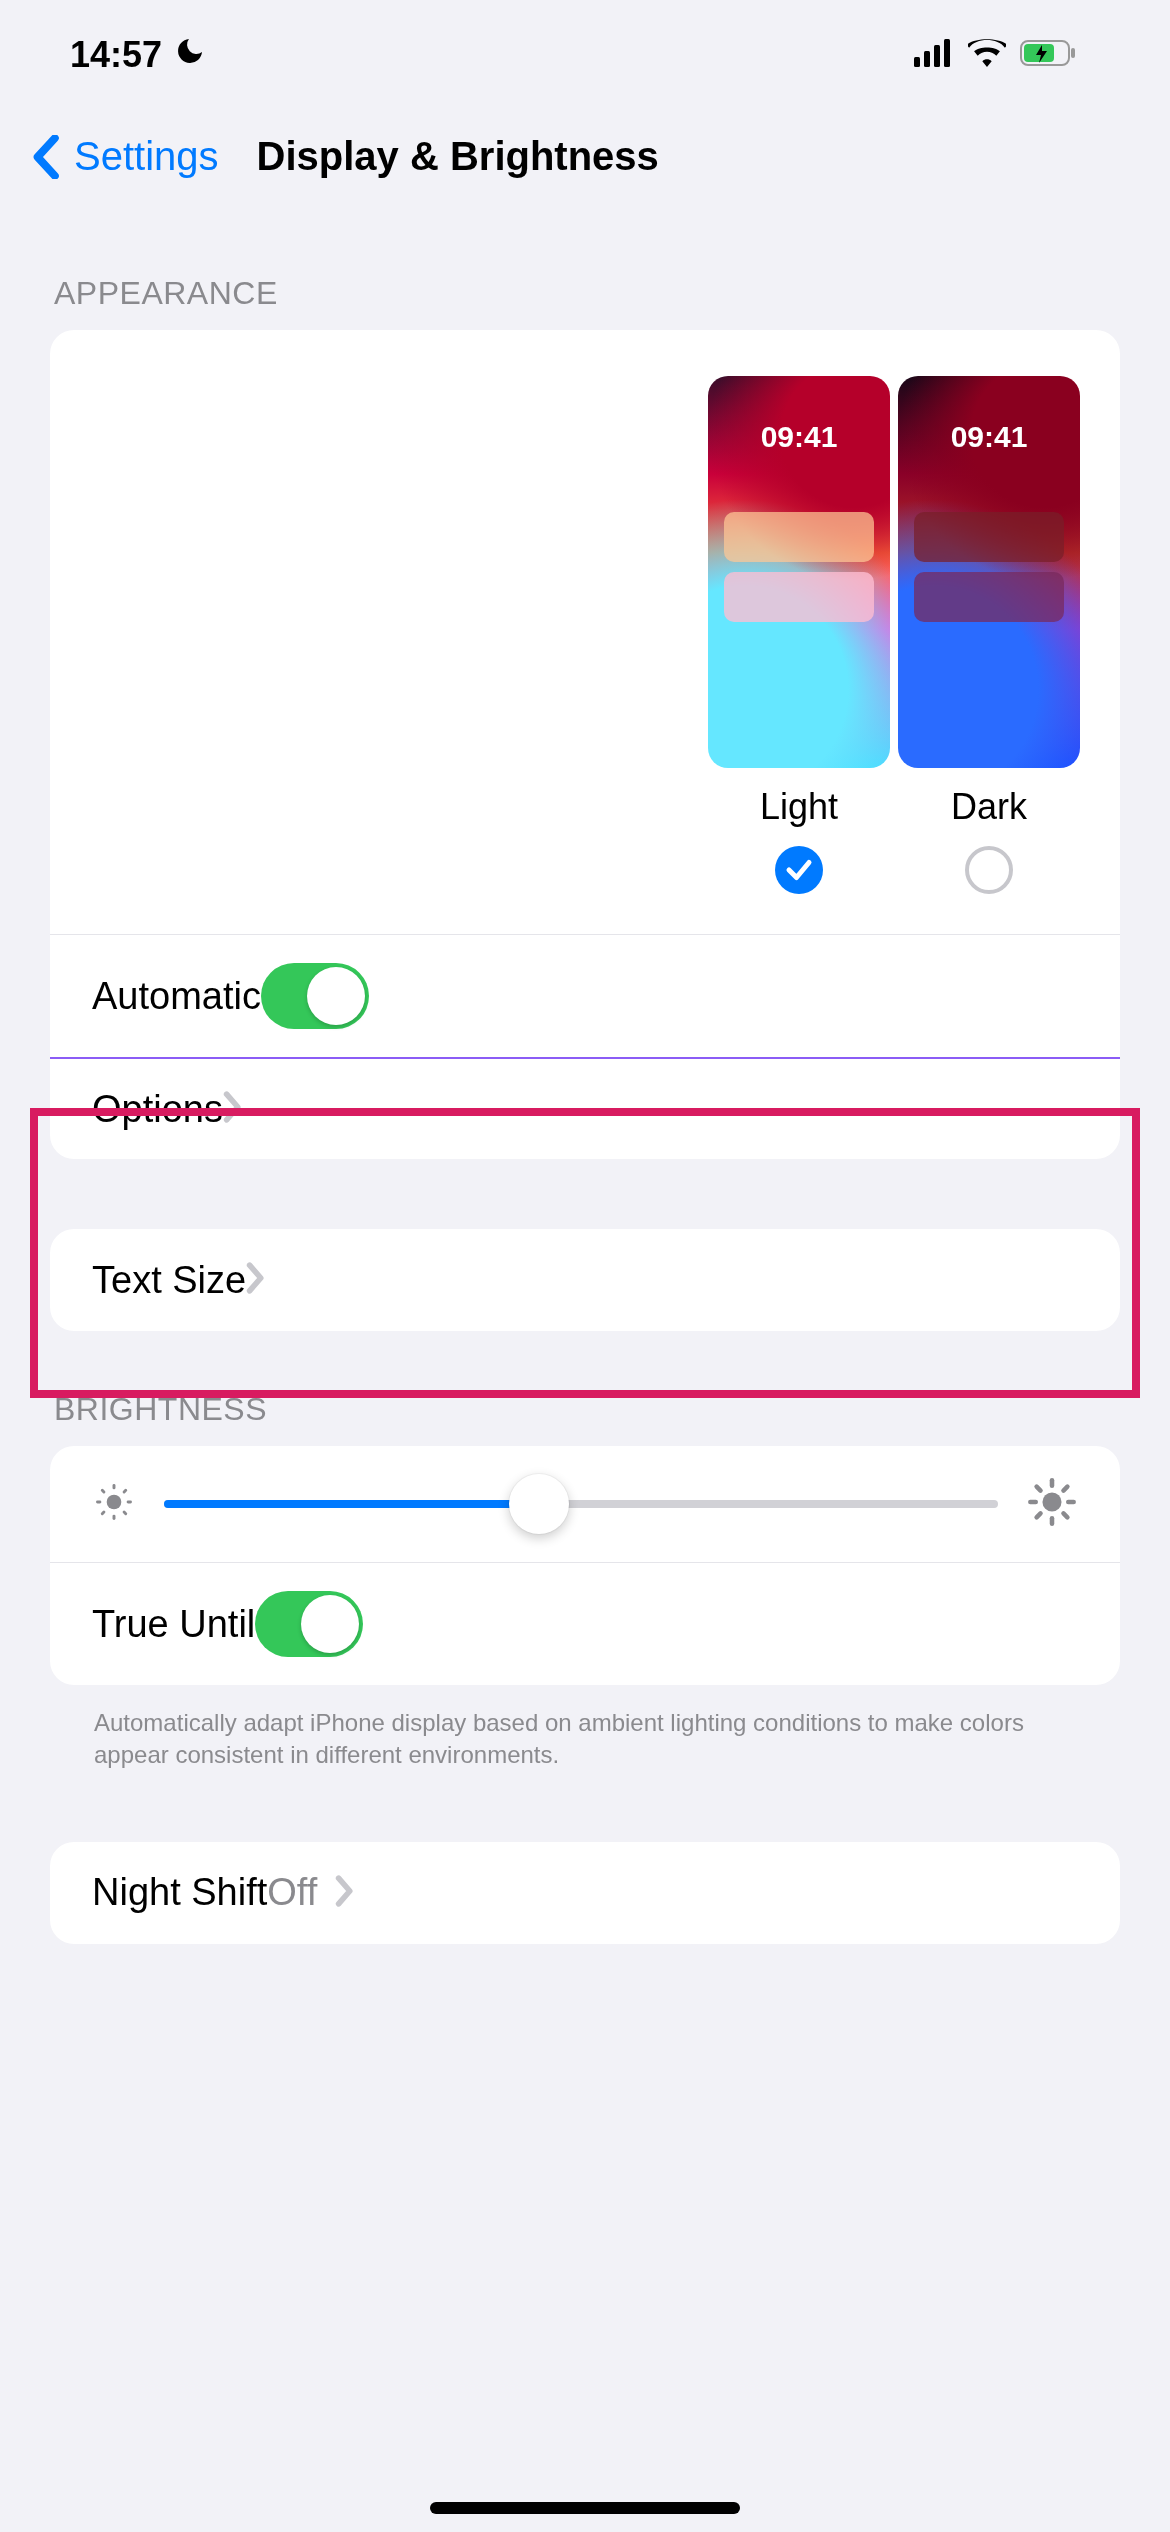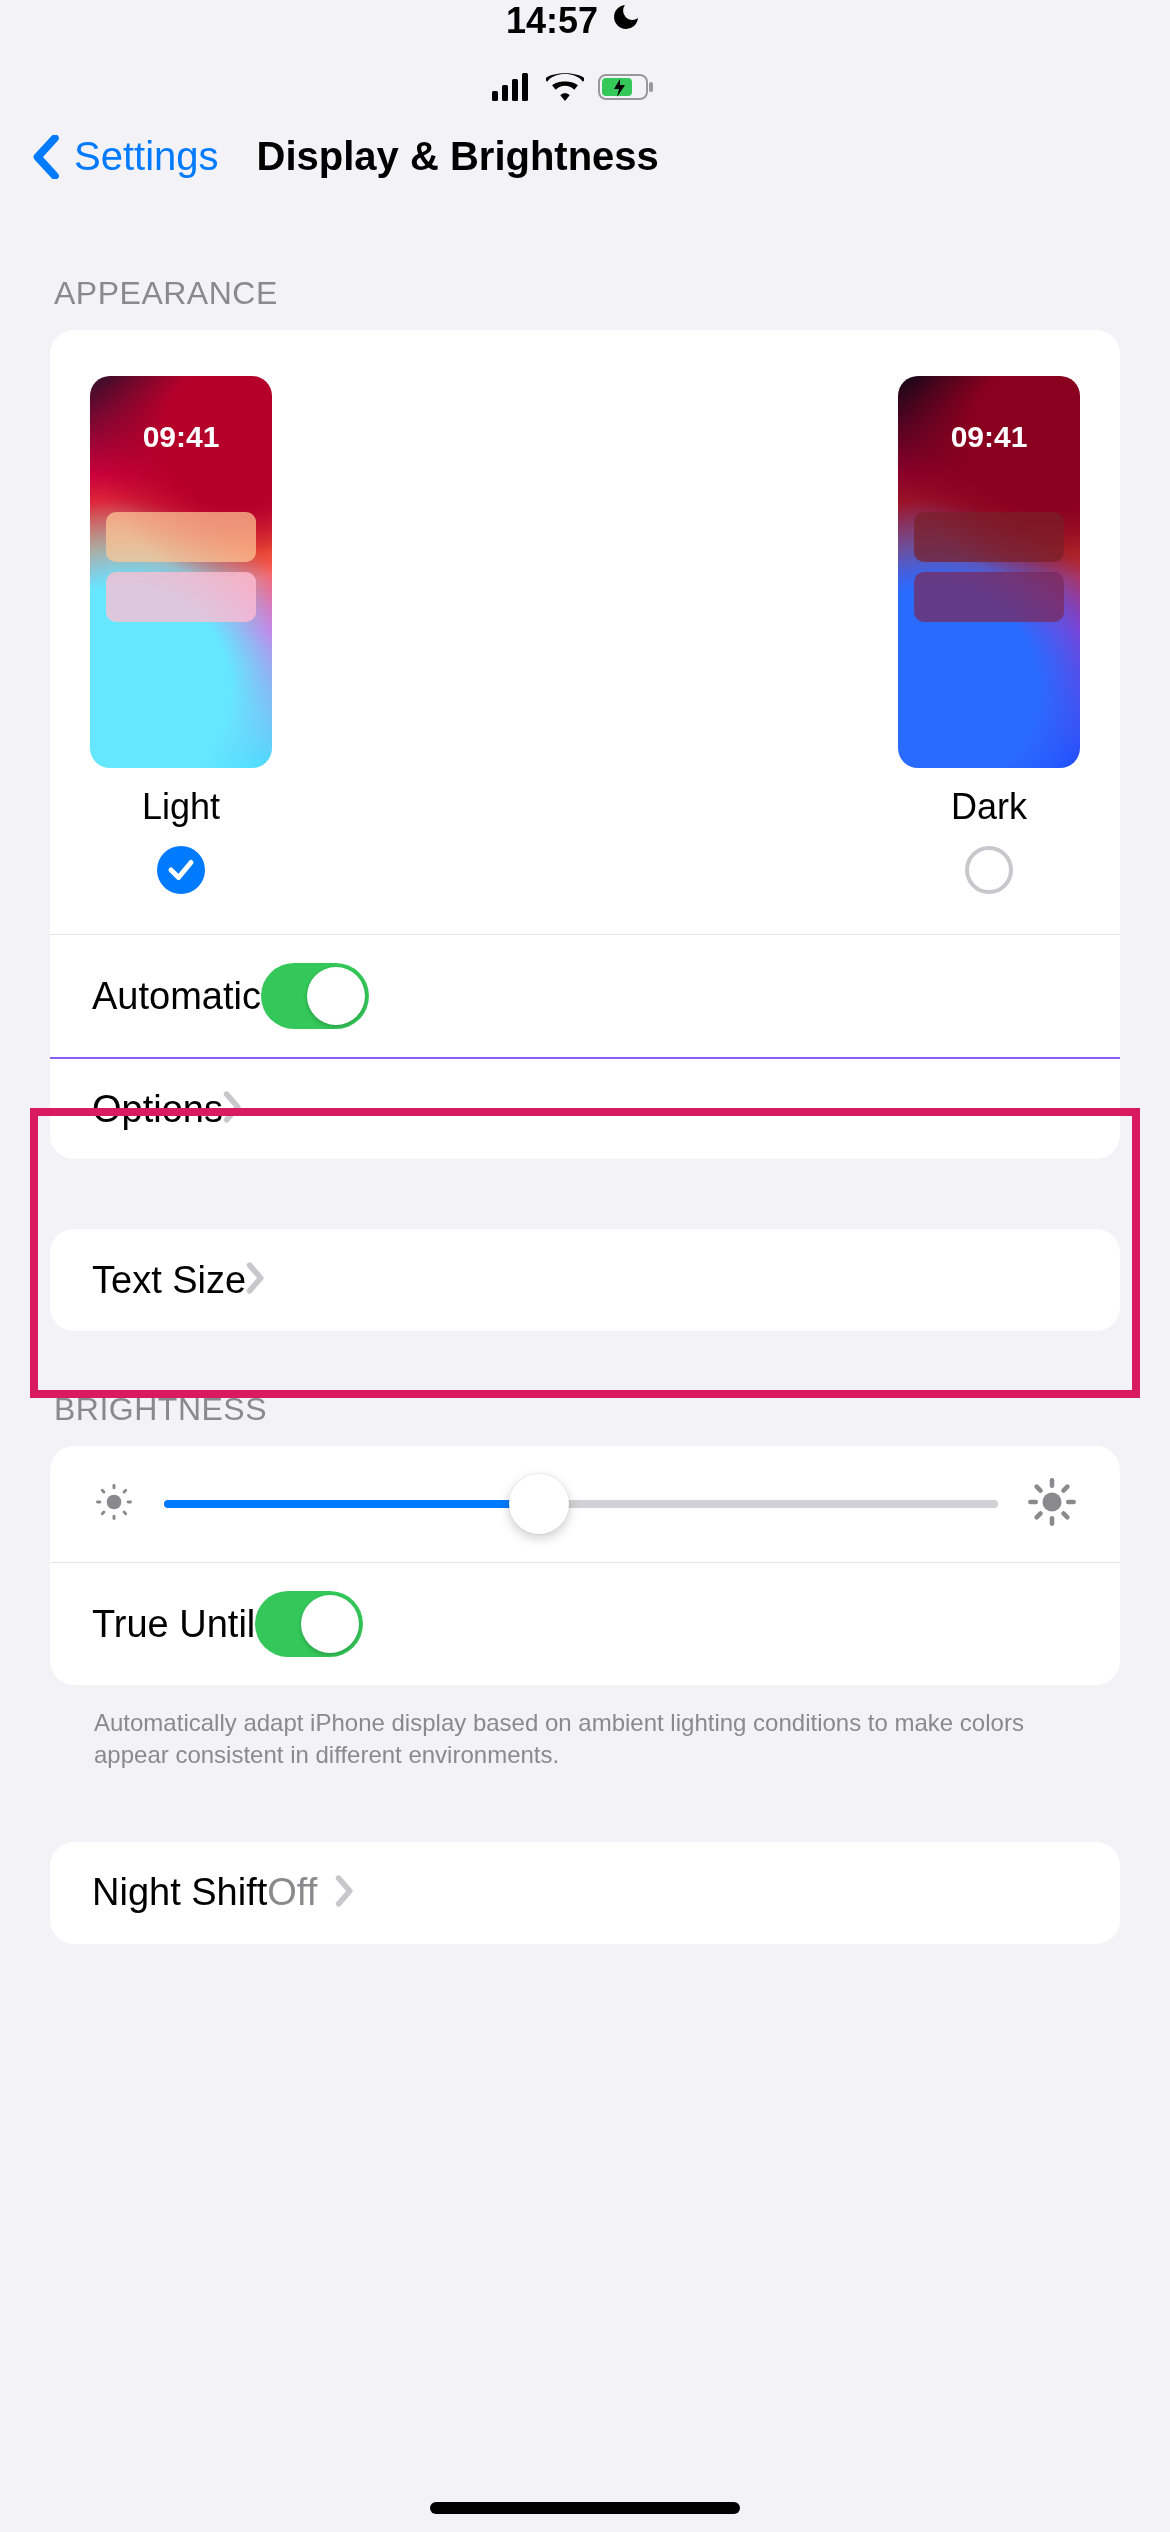--- a/index.html
+++ b/index.html
@@ -13,21 +13,20 @@
 
   
   .status-bar {
     height: 110px;
     display: flex;
     align-items: center;
     justify-content: space-between;
     padding: 0 92px 0 70px;
     font-size: 36px;
     font-weight: 600;
-    flex-direction: column;
   }
   .status-left { display: flex; align-items: center; gap: 12px; }
   .status-right { display: flex; align-items: center; gap: 14px; }
 
   
   .nav {
     display: flex;
     align-items: center;
     padding: 24px 27px 36px 30px;
     gap: 14px;
@@ -48,21 +47,21 @@
   .group {
     background: #fff;
     border-radius: 24px;
     margin: 0 50px;
     overflow: hidden;
   }
 
   
   .appearance-row {
     display: flex;
-    justify-content: space-between;
+    justify-content: flex-end;
     padding: 46px 40px 40px 40px;
     border-bottom: 1px solid #e5e5ea;
     gap: 8px;
   }
   .appearance-item {
     display: flex;
     flex-direction: column;
     align-items: center;
     gap: 18px;
   }

